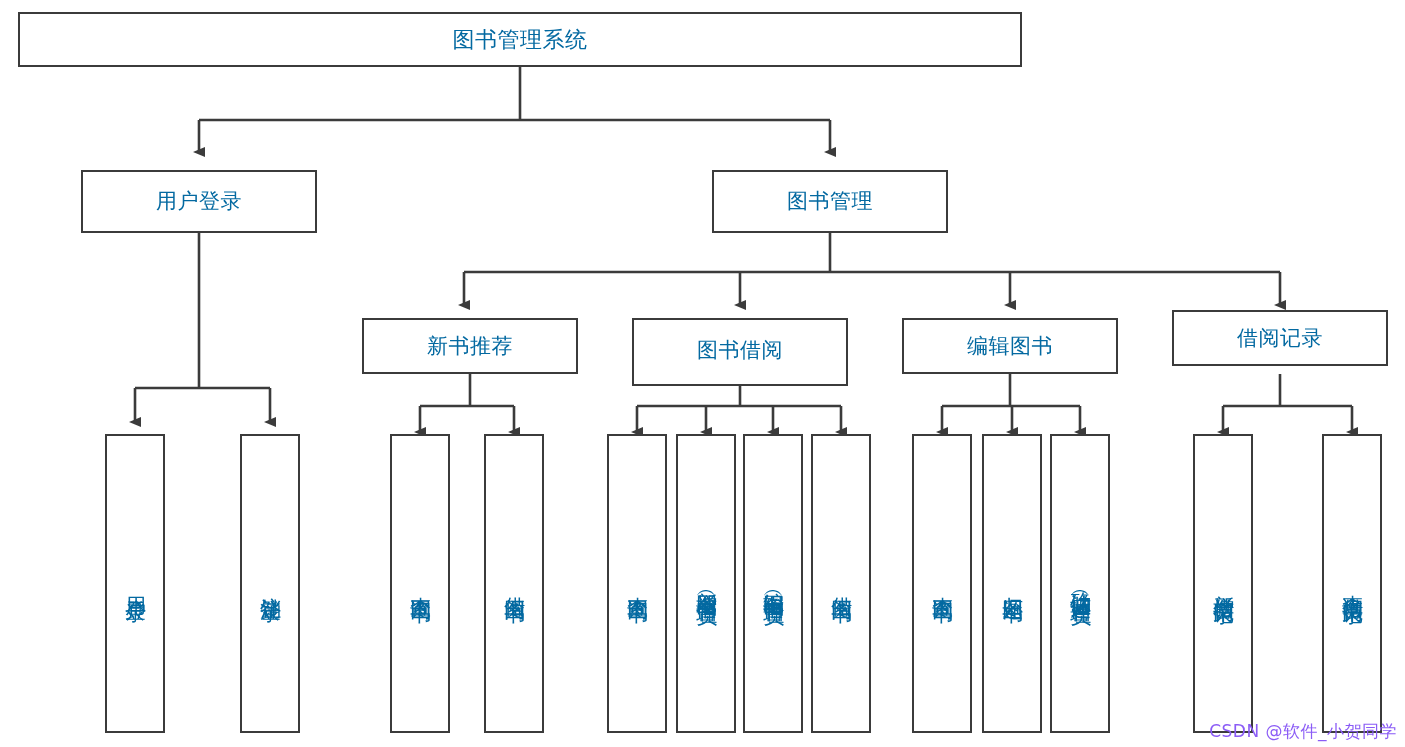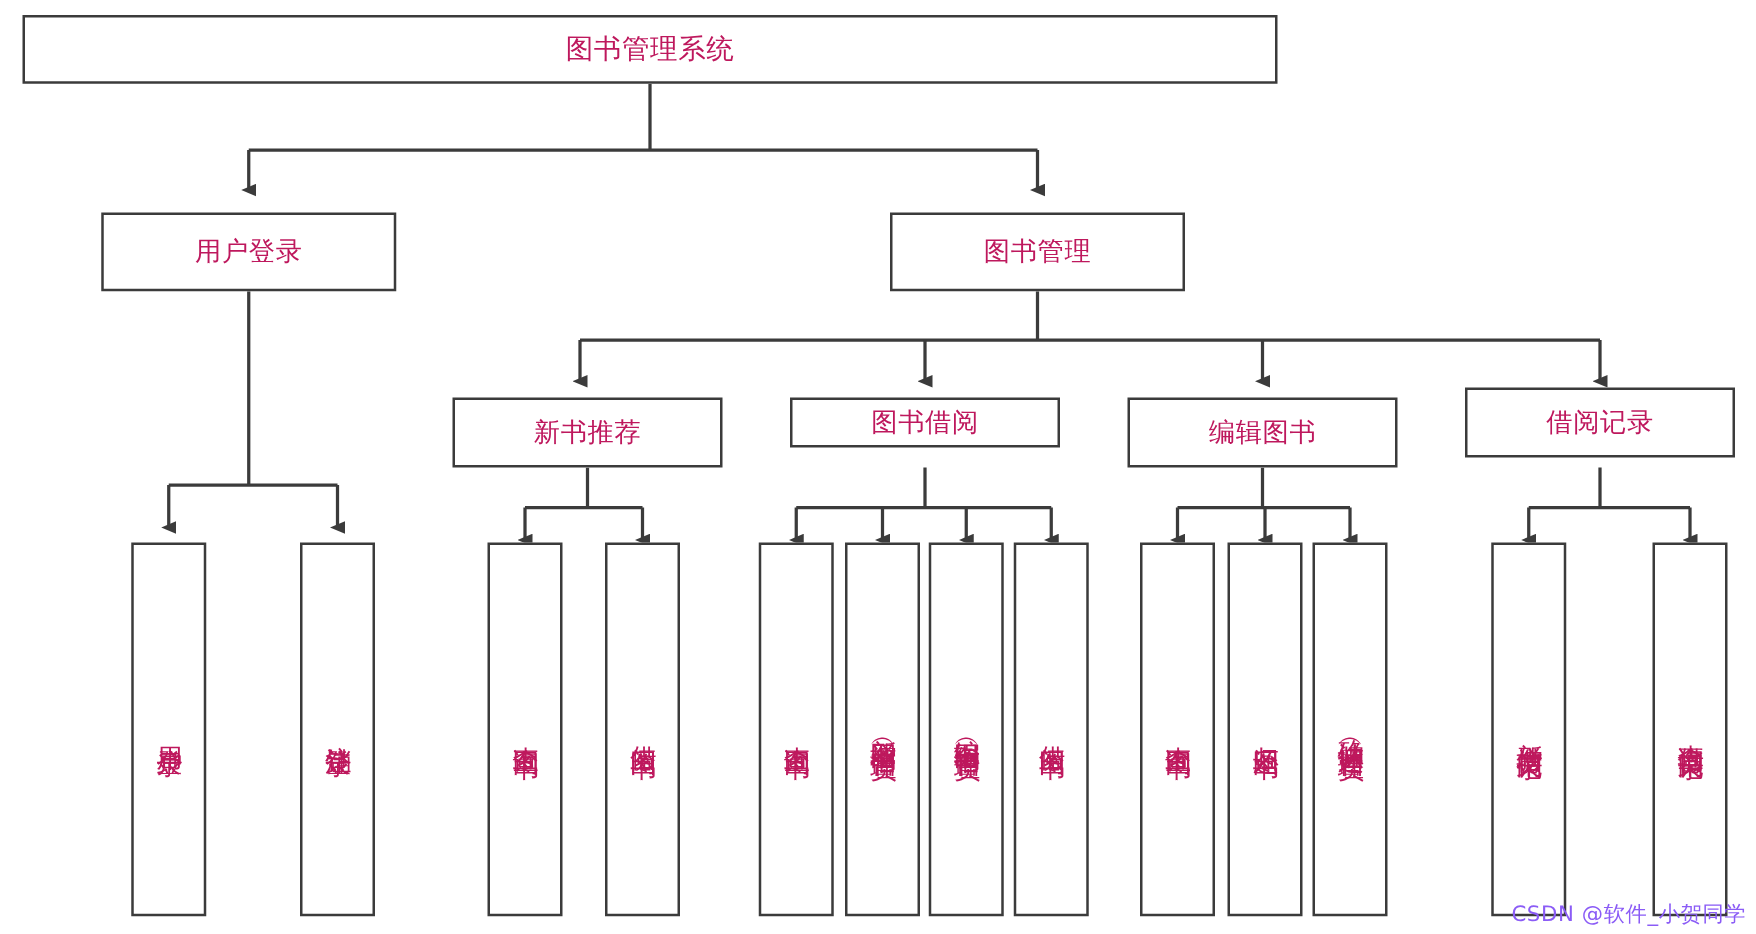--- a/index.html
+++ b/index.html
@@ -27,21 +27,21 @@
     pointer-events: none;
   }
   .node {
     position: absolute;
     box-sizing: border-box;
     border: 2.5px solid #3b3b3b;
     background: #ffffff;
     display: flex;
     align-items: center;
     justify-content: center;
-    color: #be185d;
+    color: #0369a1;
   }
   .node .label {
     display: block;
     text-align: center;
     line-height: 1.18;
     letter-spacing: 0.5px;
   }
   
   .node.horiz .label {
     writing-mode: horizontal-tb;
@@ -142,21 +142,21 @@
   </div>
 
   <div class="node horiz" style="left:362px; top:318px; width:216px; height:56px;">
     <span class="label">新书推荐</span>
   </div>
 
   <div class="node horiz" style="left:712px; top:170px; width:236px; height:63px;">
     <span class="label">图书管理</span>
   </div>
 
-  <div class="node horiz" style="left:632px; top:318px; width:216px; height:40px;">
+  <div class="node horiz" style="left:632px; top:318px; width:216px; height:68px;font-family:Liberation Mono, monospace;">
     <span class="label">图书借阅</span>
   </div>
 
   <div class="node horiz" style="left:902px; top:318px; width:216px; height:56px;">
     <span class="label">编辑图书</span>
   </div>
 
   <div class="node horiz" style="left:1172px; top:310px; width:216px; height:56px;">
     <span class="label">借阅记录</span>
   </div>

